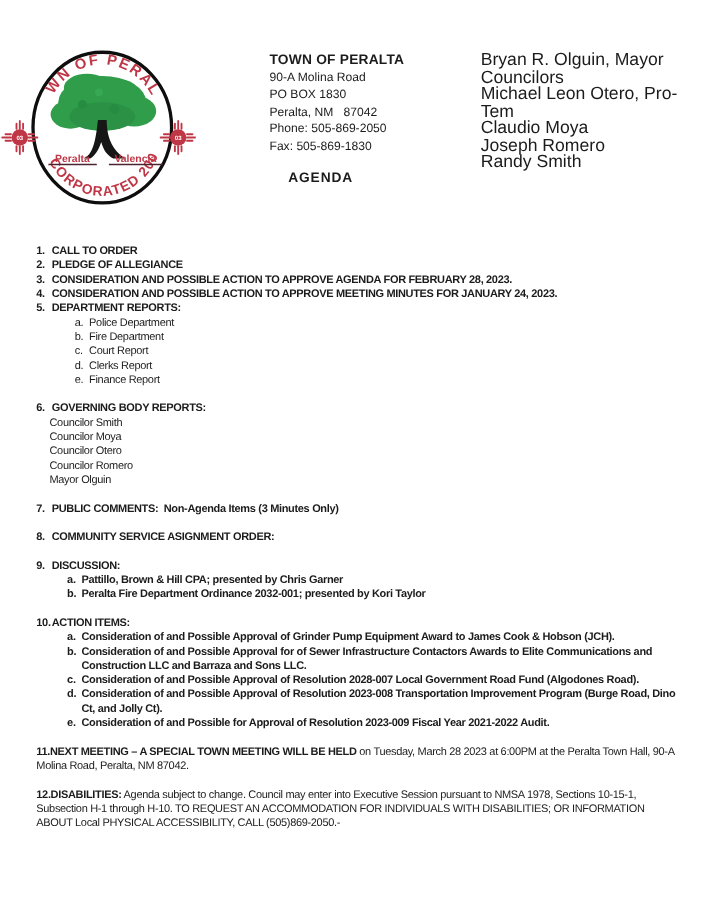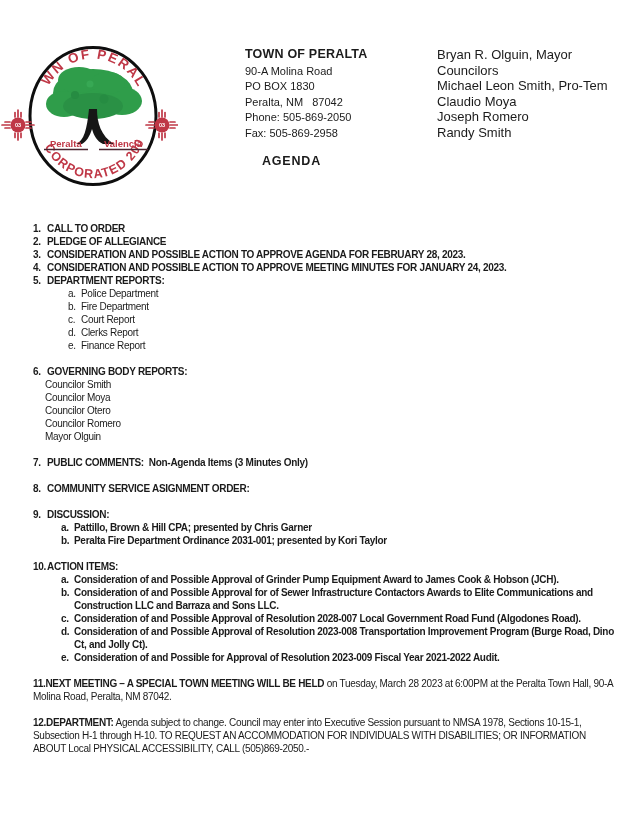--- a/index.html
+++ b/index.html
@@ -14,21 +14,21 @@
   
   .seal { position:absolute; left:0px; top:43px; width:178px; height:152px; }
   .seal text { font-family:"Liberation Sans", sans-serif; }
   .arc-top  { font-size:13.5px; font-weight:bold; letter-spacing:1.6px; fill:#bf3746; }
   .arc-bot  { font-size:12.5px; font-weight:bold; letter-spacing:1.1px; fill:#bf3746; }
   .seal-label { font-size:9.5px; fill:#bf3746; font-weight:bold; }
   .zia-num { font-size:5.5px; fill:#ffffff; font-weight:bold; }
 
   .org { position:absolute; left:245px; top:47px; font-size:11px; line-height:15.5px; }
   .org-title { font-weight:bold; font-size:12.5px; letter-spacing:0.2px; margin-bottom:1px; }
-  .officials { position:absolute; left:437px; top:47px; font-size:13px; line-height:15.5px; }
+  .officials { position:absolute; left:437px; top:47px; font-size:16px; line-height:15.5px; }
   .agenda-title { position:absolute; left:262px; top:154px; font-size:12.5px; font-weight:bold; letter-spacing:0.8px; }
 
   
   .content {
     position:absolute; left:33px; top:222px; width:582px;
     font-size:10px; line-height:13px; letter-spacing:-0.3px;
   }
   .item { display:flex; }
   .item.b { font-weight:bold; }
   .num { flex:0 0 14px; font-weight:bold; }
@@ -105,27 +105,27 @@
     <text class="seal-label" x="50" y="104">Peralta</text>
     <text class="seal-label" x="104" y="104">Valencia</text>
   </svg>
 
   <div class="org">
     <div class="org-title">TOWN OF PERALTA</div>
     <div class="itext">90-A Molina Road</div>
     <div class="itext">PO BOX 1830</div>
     <div class="itext">Peralta, NM   87042</div>
     <div class="itext">Phone: 505-869-2050</div>
-    <div class="itext">Fax: 505-869-2958</div>
+    <div class="itext">Fax: 505-869-1830</div>
   </div>
 
   <div class="officials">
     <div>Bryan R. Olguin, Mayor</div>
     <div>Councilors</div>
-    <div>Michael Leon Smith, Pro-Tem</div>
+    <div>Michael Leon Otero, Pro-Tem</div>
     <div>Claudio Moya</div>
     <div>Joseph Romero</div>
     <div>Randy Smith</div>
   </div>
 
   <div class="agenda-title">AGENDA</div>
 
   <div class="content">
 
     <div class="item b">
@@ -198,21 +198,21 @@
       <span class="num">9.</span>
       <span class="itext">DISCUSSION:</span>
     </div>
     <div class="subs-bold">
       <div class="sub">
         <span class="letter">a.</span>
         <span class="itext">Pattillo, Brown &amp; Hill CPA; presented by Chris Garner</span>
       </div>
       <div class="sub">
         <span class="letter">b.</span>
-        <span class="itext">Peralta Fire Department Ordinance 2031-001; presented by Kori Taylor</span>
+        <span class="itext">Peralta Fire Department Ordinance 2032-001; presented by Kori Taylor</span>
       </div>
     </div>
 
     <div class="item b gap">
       <span class="num">10.</span>
       <span class="itext">ACTION ITEMS:</span>
     </div>
     <div class="subs-bold">
       <div class="sub">
         <span class="letter">a.</span>
@@ -234,17 +234,17 @@
         <span class="letter">e.</span>
         <span class="itext">Consideration of and Possible for Approval of Resolution 2023-009 Fiscal Year 2021-2022 Audit.</span>
       </div>
     </div>
 
     <div class="para">
       <span class="pnum">11.</span><span class="pbold">NEXT MEETING – A SPECIAL TOWN MEETING WILL BE HELD</span><span class="prest"> on Tuesday, March 28 2023 at 6:00PM at the Peralta Town Hall, 90-A Molina Road, Peralta, NM 87042.</span>
     </div>
 
     <div class="para">
-      <span class="pnum">12.</span><span class="pbold">DEPARTMENT:</span><span class="prest"> Agenda subject to change. Council may enter into Executive Session pursuant to NMSA 1978, Sections 10-15-1, Subsection H-1 through H-10. TO REQUEST AN ACCOMMODATION FOR INDIVIDUALS WITH DISABILITIES; OR INFORMATION ABOUT Local PHYSICAL ACCESSIBILITY, CALL (505)869-2050.-</span>
+      <span class="pnum">12.</span><span class="pbold">DISABILITIES:</span><span class="prest"> Agenda subject to change. Council may enter into Executive Session pursuant to NMSA 1978, Sections 10-15-1, Subsection H-1 through H-10. TO REQUEST AN ACCOMMODATION FOR INDIVIDUALS WITH DISABILITIES; OR INFORMATION ABOUT Local PHYSICAL ACCESSIBILITY, CALL (505)869-2050.-</span>
     </div>
 
   </div>
 </div>
 
 </body></html>

